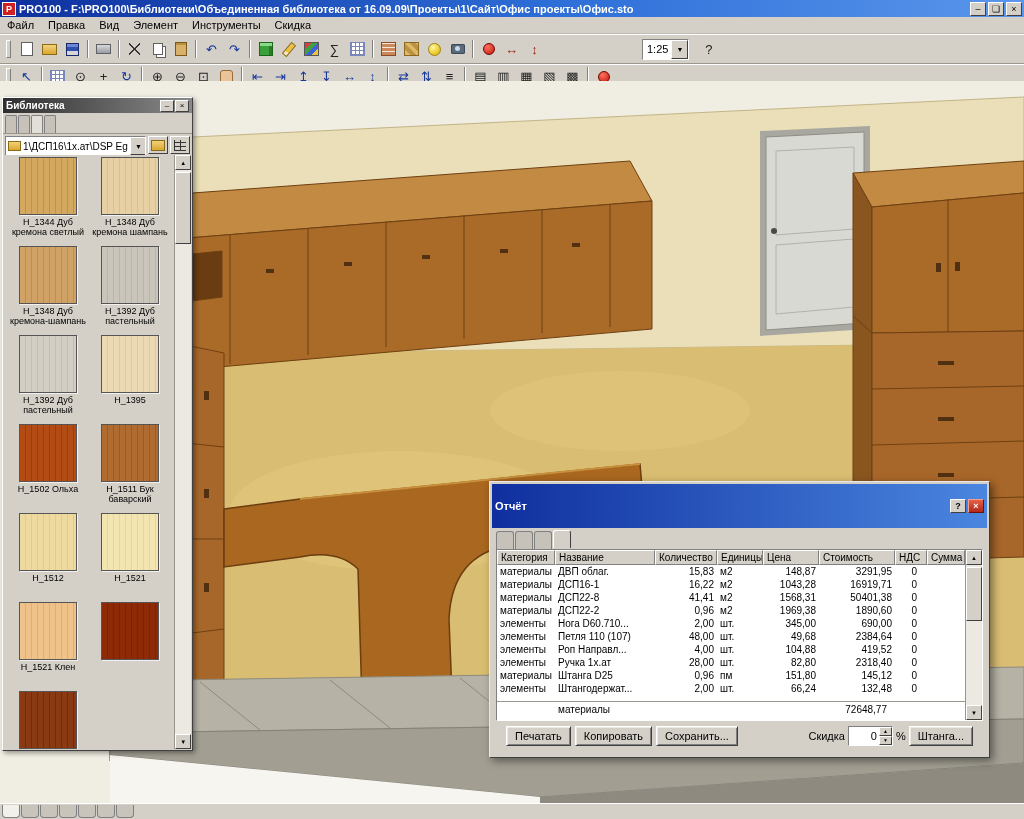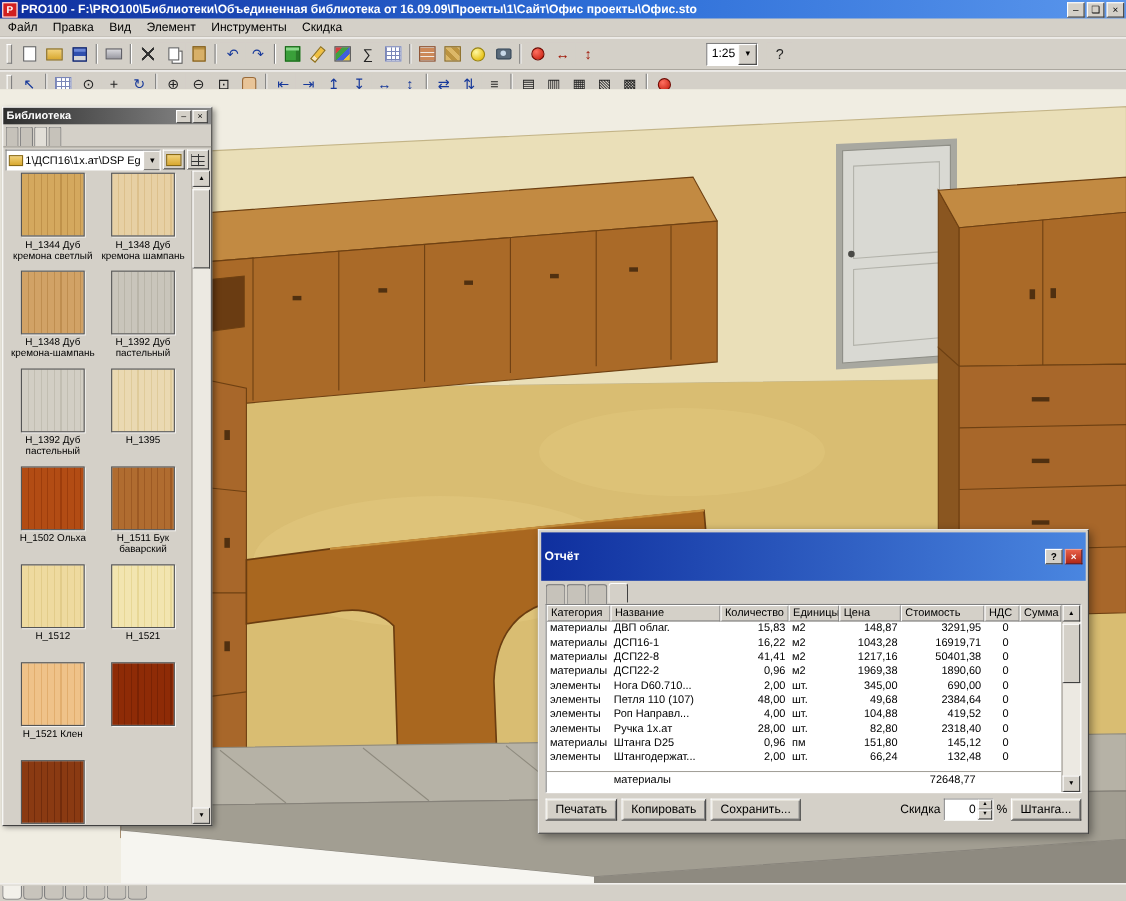--- a/index.html
+++ b/index.html
@@ -147,21 +147,21 @@
   .thead .th:nth-child(5),.rrow span:nth-child(5){width:56px}
   .thead .th:nth-child(6),.rrow span:nth-child(6){width:76px}
   .thead .th:nth-child(7),.rrow span:nth-child(7){width:32px}
   .thead .th:nth-child(8),.rrow span:nth-child(8){flex:1}
   .rrow span:nth-child(3),.rrow span:nth-child(5),.rrow span:nth-child(6){text-align:right}
   .rrow span:nth-child(7){text-align:right;padding-right:10px}
   .sum-sep{border-top:1px solid #9a968e;border-bottom:1px solid #fff;margin-top:6px}
   .sum-row{position:relative;height:14px;font-size:10px;line-height:14px}
   .sum-label{position:absolute;left:61px}
   .sum-value{position:absolute;right:78px}
-  .dlg-mid{display:flex;align-items:center;margin:5px 4px 0;gap:4px;height:20px}
+  .dlg-mid{display:flex;align-items:center;margin:5px 14px 0;gap:4px;height:20px}
   .b3{height:20px;background:#d4d0c8;border:1px solid;border-color:#fff #404040 #404040 #fff;
       box-shadow:inset 1px 1px 0 #ece9e0,inset -1px -1px 0 #808080;font-size:11px;padding:0 8px;flex:none}
   .discount{margin-left:auto;display:flex;align-items:center;gap:3px}
   .spin-wrap{display:flex;height:18px;border:1px solid;border-color:#808080 #fff #fff #808080;background:#fff}
   .spin-input{width:26px;border:none;font-size:11px;text-align:right;padding:0 2px;outline:none;
               font-family:"Liberation Sans",sans-serif}
   .spin-btns{display:flex;flex-direction:column;width:13px}
   .spin-btns button{flex:1;font-size:5px;line-height:5px;padding:0;background:#d4d0c8;
                     border:1px solid;border-color:#fff #404040 #404040 #fff}
   .dlg-bottom{display:flex;margin:6px 4px 0;gap:6px}
@@ -618,21 +618,21 @@
               <span>1043,28</span>
               <span>16919,71</span>
               <span>0</span>
               <span></span>
             </div>
               <div class="rrow">
               <span>материалы</span>
               <span>ДСП22-8</span>
               <span>41,41</span>
               <span>м2</span>
-              <span>1217,16</span>
+              <span>1568,31</span>
               <span>50401,38</span>
               <span>0</span>
               <span></span>
             </div>
               <div class="rrow">
               <span>материалы</span>
               <span>ДСП22-2</span>
               <span>0,96</span>
               <span>м2</span>
               <span>1969,38</span>

